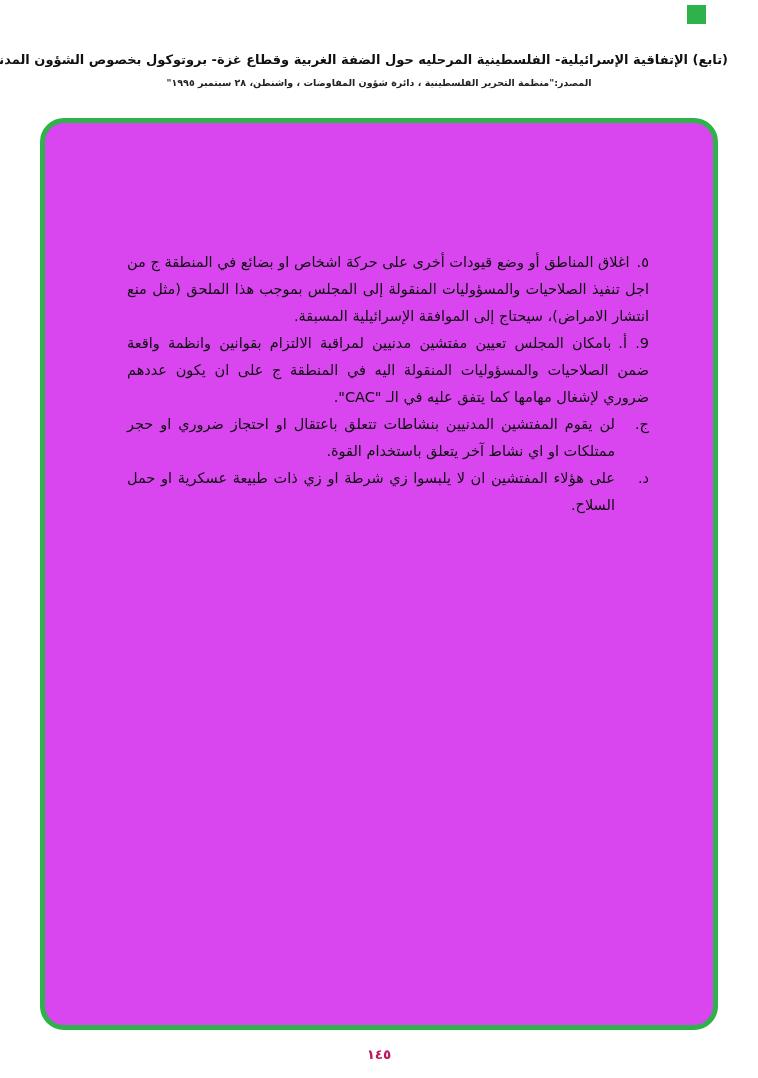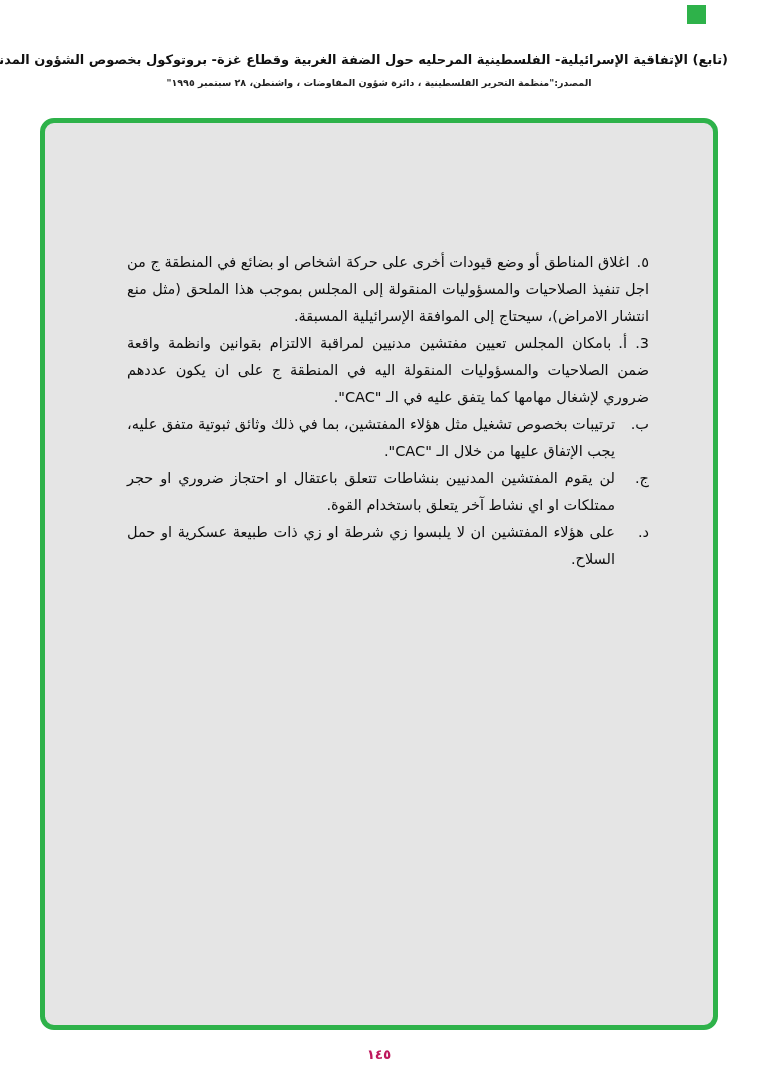--- a/index.html
+++ b/index.html
@@ -43,22 +43,22 @@
     font-weight: bold;
     color: #222;
   }
   .frame {
     position: absolute;
     top: 118px;
     left: 40px;
     right: 40px;
     bottom: 48px;
     border: 5px solid var(--accent);
-    border-radius: 14px;
-    background: #e5e5e5;
+    border-radius: 24px;
+    background: #d946ef;
   }
   .content {
     direction: rtl;
     text-align: justify;
     padding: 126px 64px 0 82px;
     font-size: 14.5px;
     line-height: 27px;
     color: #0d0d0d;
   }
   .item { margin: 0; }
@@ -96,26 +96,23 @@
   </div>
 
   <div class="frame">
     <div class="content">
 
       <div class="item plain">
         <span class="marker">٥.</span><span class="txt">اغلاق المناطق أو وضع قيودات أخرى على حركة اشخاص او بضائع في المنطقة ج من اجل تنفيذ الصلاحيات والمسؤوليات المنقولة إلى المجلس بموجب هذا الملحق (مثل منع انتشار الامراض)، سيحتاج إلى الموافقة الإسرائيلية المسبقة.</span>
       </div>
 
       <div class="item plain">
-        <span class="marker">3. أ.</span><span class="txt">بامكان المجلس تعيين مفتشين مدنيين لمراقبة الالتزام بقوانين وانظمة واقعة ضمن الصلاحيات والمسؤوليات المنقولة اليه في المنطقة ج على ان يكون عددهم ضروري لإشغال مهامها كما يتفق عليه في الـ "CAC".</span>
+        <span class="marker">9. أ.</span><span class="txt">بامكان المجلس تعيين مفتشين مدنيين لمراقبة الالتزام بقوانين وانظمة واقعة ضمن الصلاحيات والمسؤوليات المنقولة اليه في المنطقة ج على ان يكون عددهم ضروري لإشغال مهامها كما يتفق عليه في الـ "CAC".</span>
       </div>
 
-      <div class="item hang">
-        <span class="marker">ب.</span><span class="txt">ترتيبات بخصوص تشغيل مثل هؤلاء المفتشين، بما في ذلك وثائق ثبوتية متفق عليه، يجب الإتفاق عليها من خلال الـ "CAC".</span>
-      </div>
 
       <div class="item hang">
         <span class="marker">ج.</span><span class="txt">لن يقوم المفتشين المدنيين بنشاطات تتعلق باعتقال او احتجاز ضروري او حجر ممتلكات او اي نشاط آخر يتعلق باستخدام القوة.</span>
       </div>
 
       <div class="item hang">
         <span class="marker">د.</span><span class="txt">على هؤلاء المفتشين ان لا يلبسوا زي شرطة او زي ذات طبيعة عسكرية او حمل السلاح.</span>
       </div>
 
     </div>

